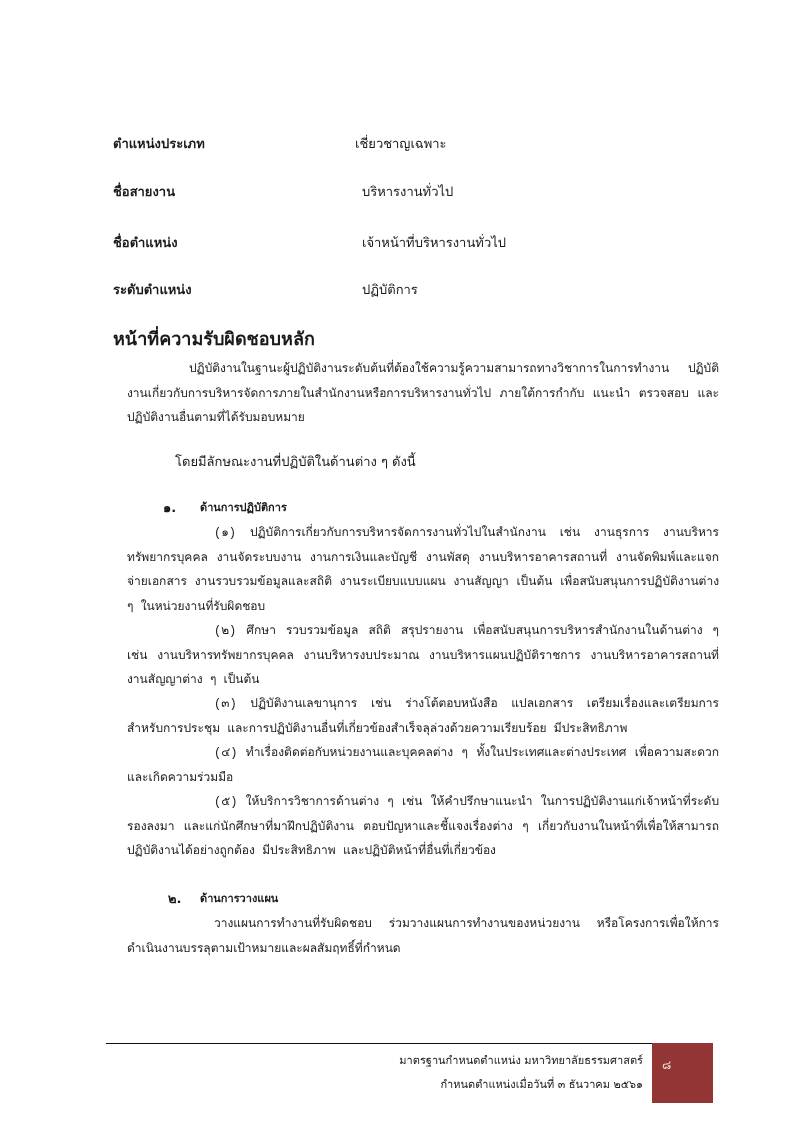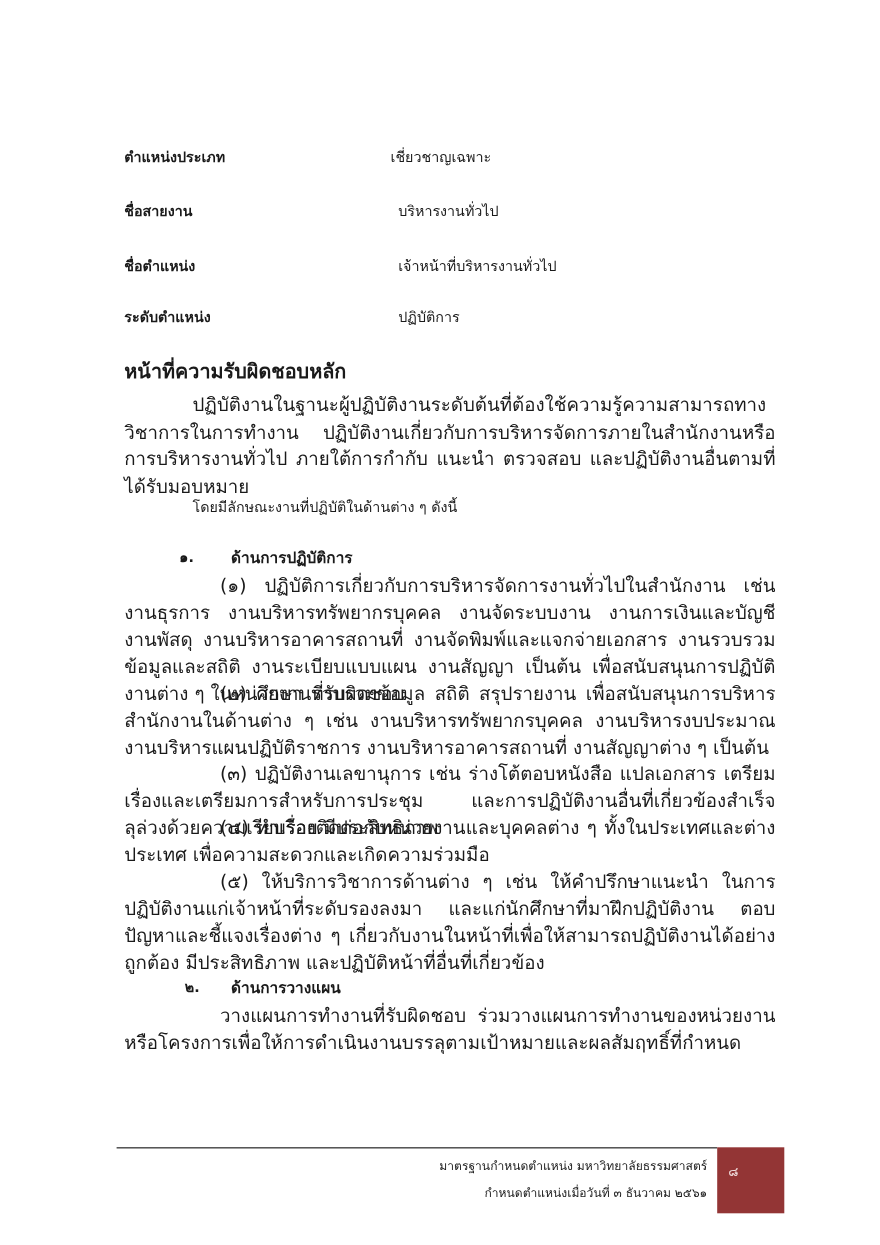--- a/index.html
+++ b/index.html
@@ -49,45 +49,46 @@
       position: absolute;
       left: 113px;
       top: 292px;
       font-size: 18px;
       font-weight: bold;
       line-height: 22px;
       white-space: nowrap;
     }
     .para {
       position: absolute;
-      left: 113px;
+      left: 127px;
       width: 592px;
-      font-size: 17px;
+      font-size: 12px;
       line-height: 24.5px;
       text-align: justify;
       text-align-last: left;
+      font-family: Liberation Mono, monospace;
     }
     .indent-62 { text-indent: 62px; }
     .indent-87 { text-indent: 87px; }
     .plain-line {
       position: absolute;
       font-size: 13px;
       line-height: 22px;
       white-space: nowrap;
     }
     .heading-num {
       position: absolute;
       font-size: 13px;
       font-weight: bold;
       line-height: 22px;
     }
     .heading-text {
       position: absolute;
-      left: 210px;
-      font-size: 14px;
+      left: 200px;
+      font-size: 11px;
       font-weight: bold;
       line-height: 22px;
       white-space: nowrap;
     }
     .footer-line {
       position: absolute;
       left: 106px;
       top: 1007px;
       width: 546px;
       height: 0;

